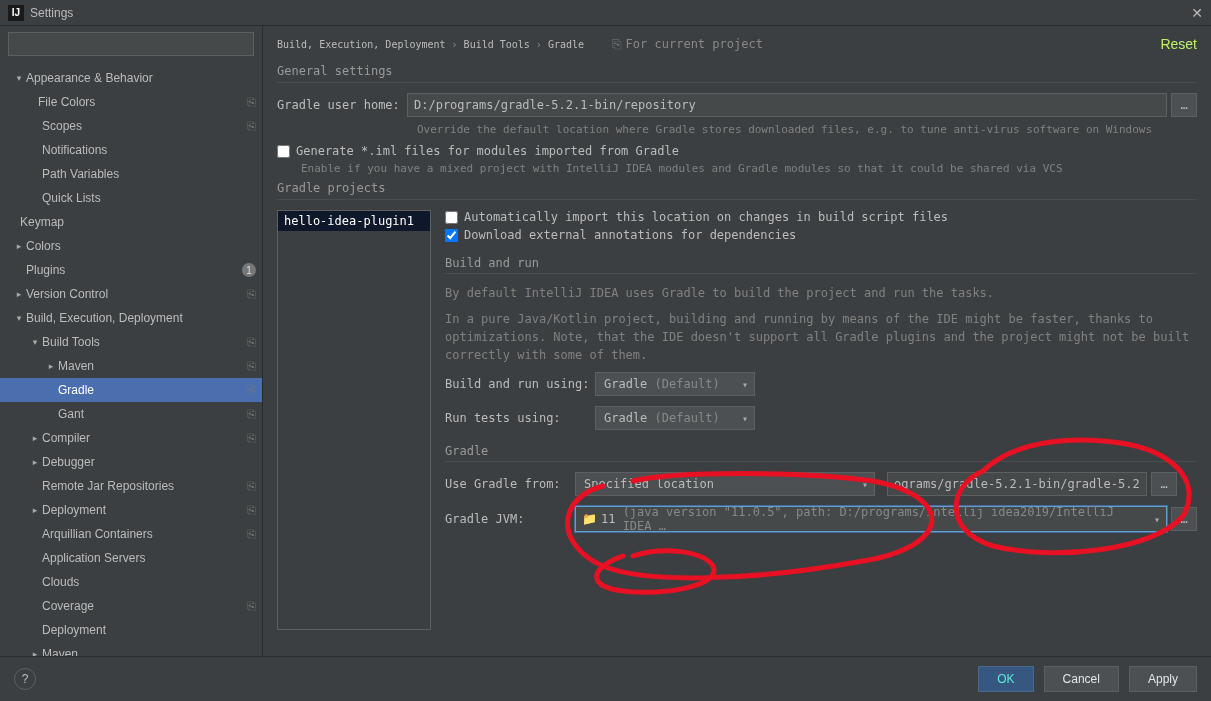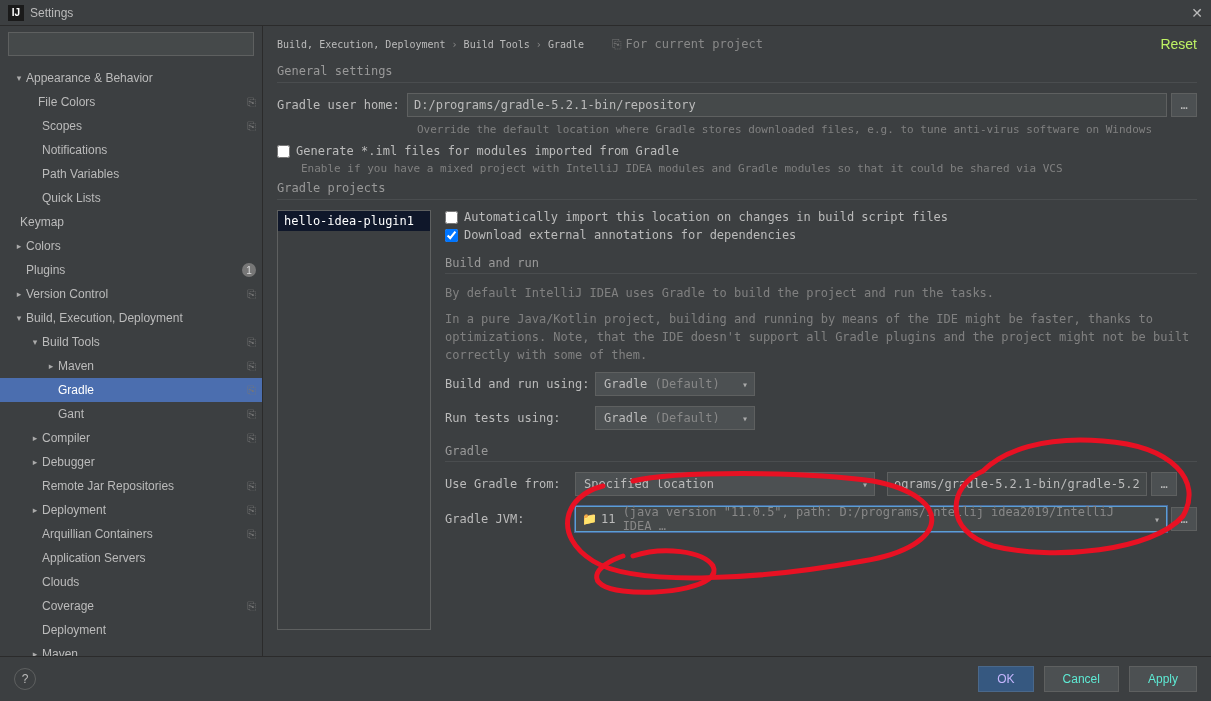--- a/index.html
+++ b/index.html
@@ -306,29 +306,29 @@
     align-items: center;
     justify-content: center;
     cursor: pointer;
   }
   .footer .spacer { flex: 1; }
   .btn {
     height: 26px;
     padding: 0 18px;
     background: #4c5052;
     border: 1px solid #5e6060;
-    color: #5eead4;
+    color: #e5e5e5;
     margin-left: 10px;
     cursor: pointer;
     font-size: 12px;
   }
   .btn.primary {
     background: #365880;
     border: 1px solid #4a688a;
-    color: #c4b5fd;
+    color: #5eead4;
   }
   .anno-path {
     position: absolute;
     pointer-events: none;
   }
 </style>
 </head>
 <body>
 
 <div class="titlebar">

